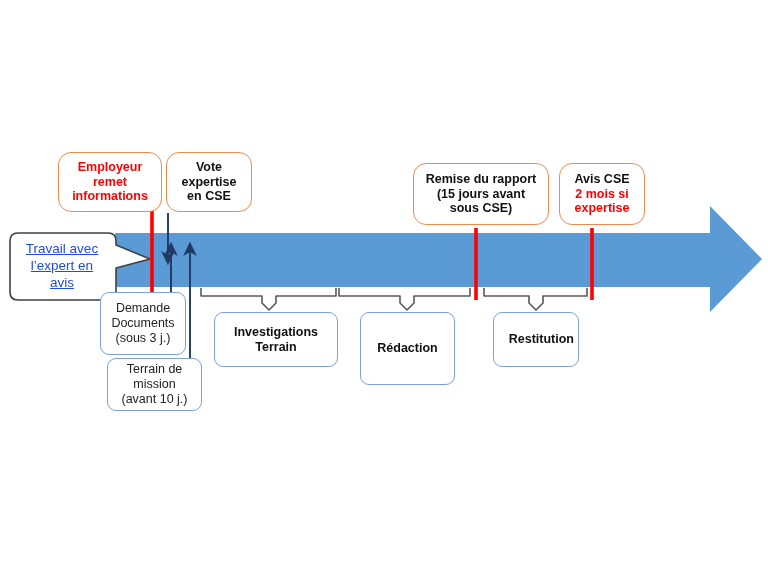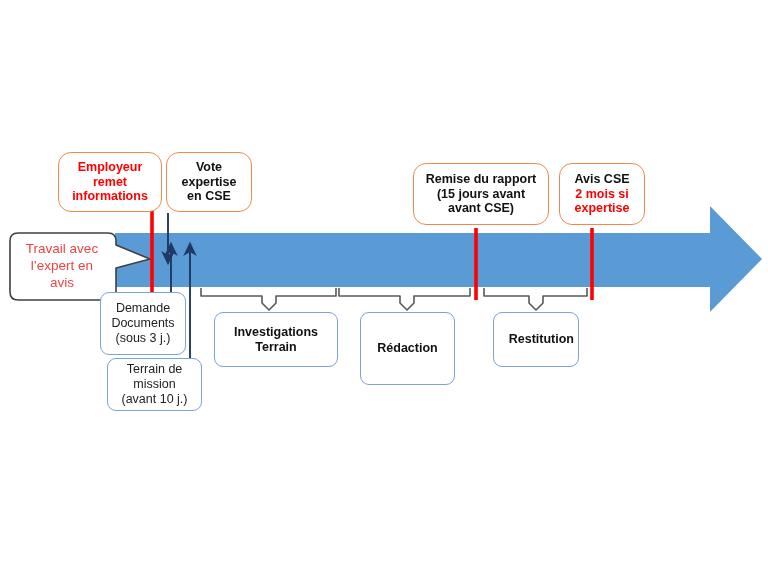--- a/index.html
+++ b/index.html
@@ -67,22 +67,23 @@
   }
   .callout-text {
     position: absolute;
     z-index: 7;
     display: flex;
     flex-direction: column;
     align-items: center;
     justify-content: center;
     text-align: center;
     font-size: 13.5px;
-    color: #ef4444;
+    color: #1d4ed8;
     line-height: 1.25;
+    text-decoration: underline;
   }
   .ln { display: block; white-space: nowrap; }
 </style>
 </head>
 <body>
 
 <div id="canvas">
 
   <svg id="svg-layer" viewBox="0 0 768 576" xmlns="http://www.w3.org/2000/svg">
 
@@ -128,21 +129,21 @@
 
   <div class="node milestone-box" style="left:166px; top:152px; width:86px; height:60px;">
     <span class="ln">Vote</span>
     <span class="ln">expertise</span>
     <span class="ln">en CSE</span>
   </div>
 
   <div class="node milestone-box" style="left:413px; top:163px; width:136px; height:62px;">
     <span class="ln">Remise du rapport</span>
     <span class="ln">(15 jours avant</span>
-    <span class="ln">avant CSE)</span>
+    <span class="ln">sous CSE)</span>
   </div>
 
   <div class="node milestone-box" style="left:559px; top:163px; width:86px; height:62px;">
     <span class="ln">Avis CSE</span>
     <span class="ln red">2 mois si</span>
     <span class="ln red">expertise</span>
   </div>
 
   <div class="node detail-box" style="left:100px; top:292px; width:86px; height:63px;">
     <span class="ln">Demande</span>

